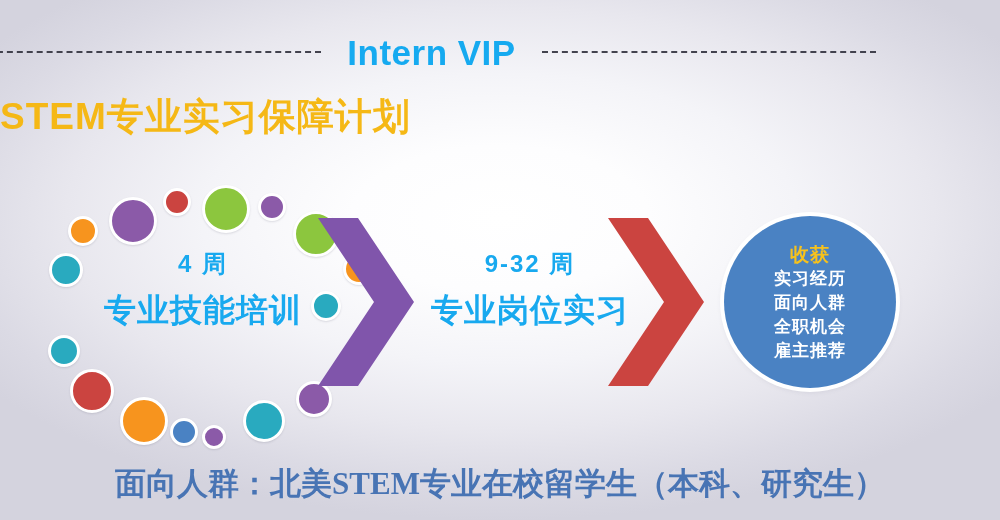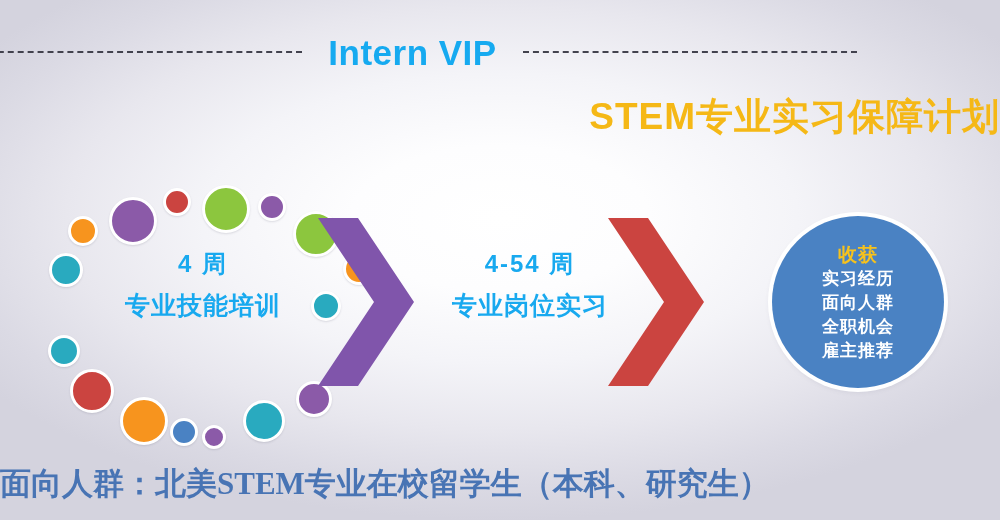--- a/index.html
+++ b/index.html
@@ -31,20 +31,21 @@
   
   #header-row {
     position: absolute;
     top: 26px;
     left: 0;
     width: 825px;
     height: 52px;
     display: flex;
     align-items: center;
     justify-content: center;
+    padding-left: 19px;
   }
   .dash-rule {
     height: 0;
     border-top: 2px dashed #3a3a46;
     flex: 0 0 auto;
     width: 334px;
     opacity: .95;
   }
   #title-main {
     flex: 0 0 auto;
@@ -54,21 +55,21 @@
     letter-spacing: .5px;
     color: #16aaf0;
     white-space: nowrap;
     line-height: 1;
   }
   #title-sub {
     position: absolute;
     top: 98px;
     left: 0;
     width: 1000px;
-    text-align: right;
+    text-align: left;
     font-size: 37px;
     font-weight: bold;
     color: #f5b816;
     letter-spacing: 1px;
     line-height: 1;
     white-space: nowrap;
   }
 
   
   #stage {
@@ -95,33 +96,33 @@
     color: #18a9ef;
     line-height: 1.38;
     white-space: nowrap;
   }
   .step-dur {
     font-size: 24px;
     font-weight: bold;
     letter-spacing: 2px;
   }
   .step-name {
-    font-size: 25px;
+    font-size: 32px;
     font-weight: bold;
     letter-spacing: 1px;
     margin-top: 8px;
   }
 
   
   .chevron { position: absolute; }
 
   
   #outcome-circle {
     position: absolute;
-    left: 772px;
+    left: 724px;
     top: 31px;
     width: 172px;
     height: 172px;
     border-radius: 50%;
     background: #4a82c3;
     box-shadow: 0 0 0 4px #ffffff, 0 2px 6px rgba(80,80,110,.25);
     display: flex;
     flex-direction: column;
     align-items: center;
     justify-content: center;
@@ -142,21 +143,21 @@
     line-height: 1.42;
     letter-spacing: 1px;
   }
 
   
   #footer-line {
     position: absolute;
     left: 0;
     top: 463px;
     width: 1000px;
-    text-align: left;
+    text-align: center;
     font-family: "Liberation Serif", "DejaVu Serif", serif;
     font-size: 31px;
     font-weight: bold;
     color: #4874b4;
     letter-spacing: 0px;
     white-space: nowrap;
   }
 </style>
 </head>
 <body>
@@ -195,21 +196,21 @@
     <div class="step-text" style="left:88px; top:62px; width:230px;">
       <div class="step-dur">4 周</div>
       <div class="step-name">专业技能培训</div>
     </div>
 
     <svg class="chevron" style="left:318px; top:33px;" width="96" height="168" viewBox="0 0 96 168">
       <polygon points="0,0 40,0 96,84 40,168 0,168 56,84" fill="#8055ab"></polygon>
     </svg>
 
     <div class="step-text" style="left:415px; top:62px; width:230px;">
-      <div class="step-dur">4-54 周</div>
+      <div class="step-dur">9-32 周</div>
       <div class="step-name">专业岗位实习</div>
     </div>
 
     <svg class="chevron" style="left:608px; top:33px;" width="96" height="168" viewBox="0 0 96 168">
       <polygon points="0,0 40,0 96,84 40,168 0,168 56,84" fill="#cb4440"></polygon>
     </svg>
 
     <div id="outcome-circle">
       <div id="outcome-heading">收获</div>
       <div class="outcome-item">实习经历</div>

